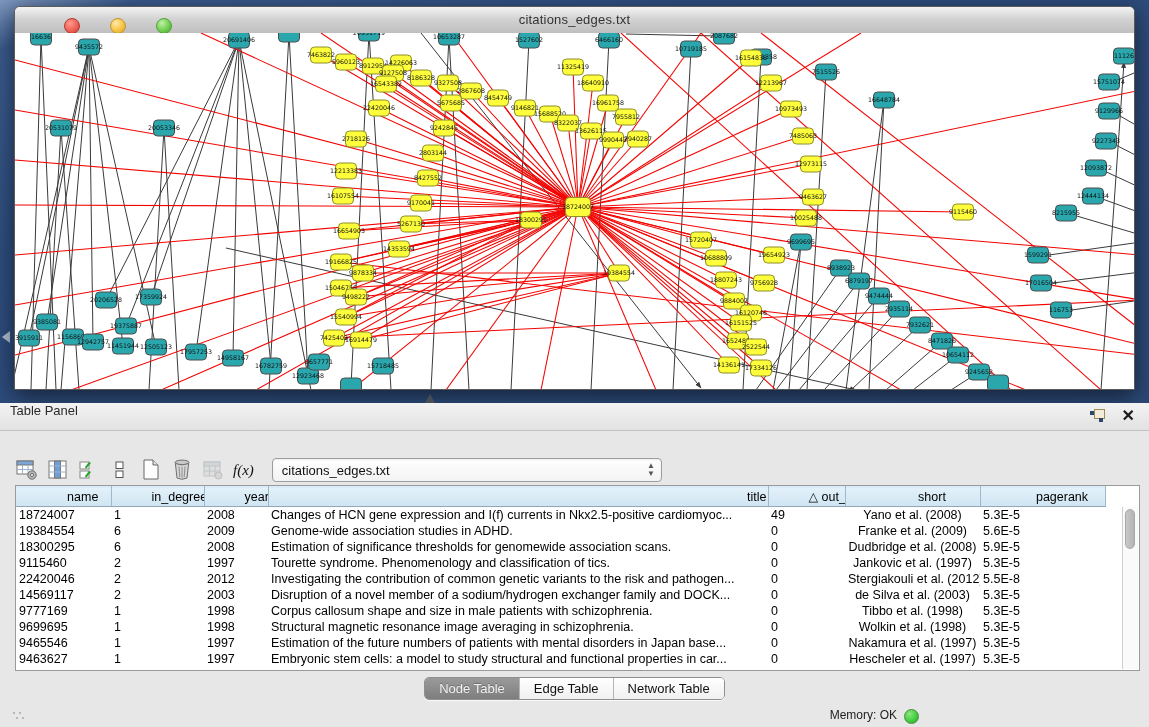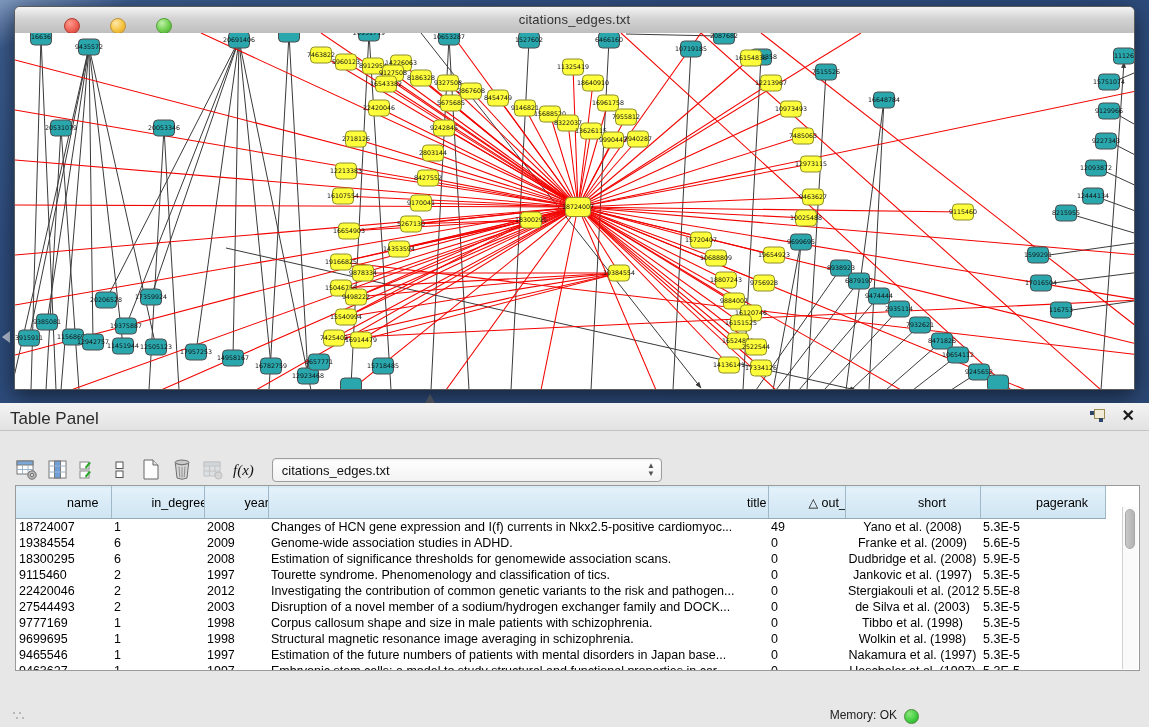--- a/index.html
+++ b/index.html
@@ -50,21 +50,21 @@
     position:absolute;left:425px;top:394px;width:0;height:0;
     border-left:5px solid transparent;border-right:5px solid transparent;
     border-bottom:9px solid #4a4f57;opacity:.9;
   }
   
   .table-panel{position:absolute;left:0;top:403px;width:1149px;height:324px;background:#e7e7e7;}
   .panel-header{
     height:27px;background:linear-gradient(#f3f3f3,#e2e2e2);
     border-bottom:1px solid #c2c2c2;position:relative;
   }
-  .panel-header .ph-title{position:absolute;left:10px;top:6px;font-size:17px;color:#2b2b2b;}
+  .panel-header .ph-title{position:absolute;left:10px;top:0;font-size:13px;color:#2b2b2b;}
   .float-icon{position:absolute;right:44px;top:6px;width:15px;height:14px;cursor:default;}
   .float-icon .sq1{position:absolute;left:4px;top:0;width:9px;height:8px;border:1.5px solid #9c8c55;background:#f2ecd8;}
   .float-icon .sq2a{position:absolute;left:0;top:2px;width:4px;height:4px;background:#2e4468;}
   .float-icon .sq2b{position:absolute;left:9px;top:9px;width:4px;height:4px;background:#2e4468;}
   .close-icon{
     position:absolute;right:14px;top:4px;font-size:16px;font-weight:bold;color:#1b1b1b;line-height:18px;
   }
   .toolbar{position:absolute;left:14px;top:50px;height:34px;display:flex;align-items:center;}
   .tbtn{width:26px;height:26px;margin-right:5px;display:flex;align-items:center;justify-content:center;}
   .tbtn svg{display:block;}
@@ -81,21 +81,21 @@
     position:absolute;right:6px;top:3px;display:flex;flex-direction:column;line-height:8px;
     font-size:8px;color:#555;
   }
   
   .tablewrap{
     position:absolute;left:15px;top:82px;width:1125px;height:186px;
     background:#fff;border:1px solid #9a9a9a;box-sizing:border-box;overflow:hidden;
   }
   table.datatable{border-collapse:collapse;table-layout:fixed;width:1089px;font-size:12.5px;color:#000;}
   table.datatable th{
-    height:32px;box-sizing:border-box;
+    height:20px;box-sizing:border-box;
     background:linear-gradient(#e3f1fa,#cfe5f2);
     border-right:1px solid #9fb9c9;border-bottom:1px solid #8fa9ba;border-top:1px solid #d8ecf7;
     font-weight:normal;font-size:12.5px;text-align:center;overflow:hidden;white-space:nowrap;padding-left:40px;
   }
   table.datatable td{
     height:16px;box-sizing:border-box;padding:0 3px;
     overflow:hidden;white-space:nowrap;text-overflow:clip;
     font-size:12.5px;
   }
   td.al{text-align:left;} td.ac{text-align:center;}
@@ -687,21 +687,21 @@
           <tr>
             <td class="al">22420046</td>
             <td class="al">2</td>
             <td class="al pad16">2012</td>
             <td class="al">Investigating the contribution of common genetic variants to the risk and pathogen...</td>
             <td class="al">0</td>
             <td class="ac">Stergiakouli et al. (2012)</td>
             <td class="al pad36">5.5E-8</td>
           </tr>
           <tr>
-            <td class="al">27544493</td>
+            <td class="al">14569117</td>
             <td class="al">2</td>
             <td class="al pad16">2003</td>
             <td class="al">Disruption of a novel member of a sodium/hydrogen exchanger family and DOCK...</td>
             <td class="al">0</td>
             <td class="ac">de Silva et al. (2003)</td>
             <td class="al pad36">5.3E-5</td>
           </tr>
           <tr>
             <td class="al">9777169</td>
             <td class="al">1</td>
@@ -738,19 +738,26 @@
             <td class="ac">Hescheler et al. (1997)</td>
             <td class="al pad36">5.3E-5</td>
           </tr>
         </tbody>
       </table>
     <div class="scrollbar">
       <div class="scroll-thumb"></div>
     </div>
   </div>
 
+  <div class="tabbar">
+    <div class="seg" id="seg-tabs">
+        <div class="tab sel">Node Table</div>
+        <div class="tab">Edge Table</div>
+        <div class="tab">Network Table</div>
+      </div>
+  </div>
 
   <div class="statusbar">
     <span class="grip"></span>
     <span class="mem">Memory: OK</span>
     <span class="memdot"></span>
   </div>
 </div>
 
 </body></html>

